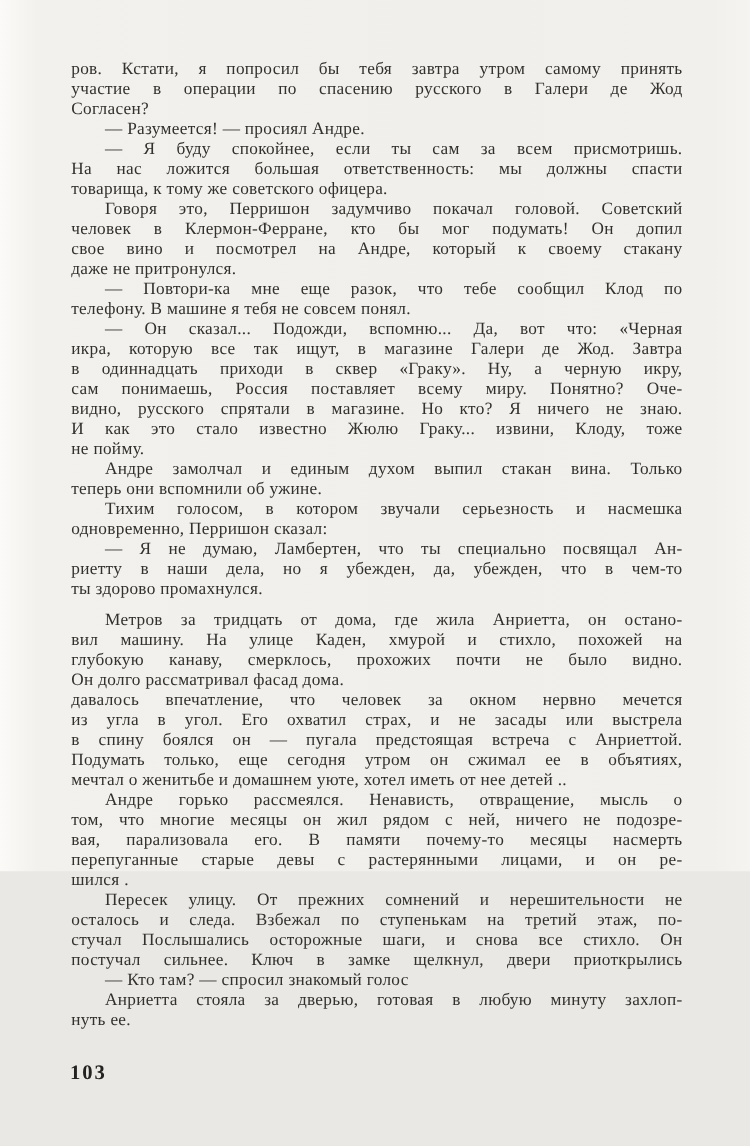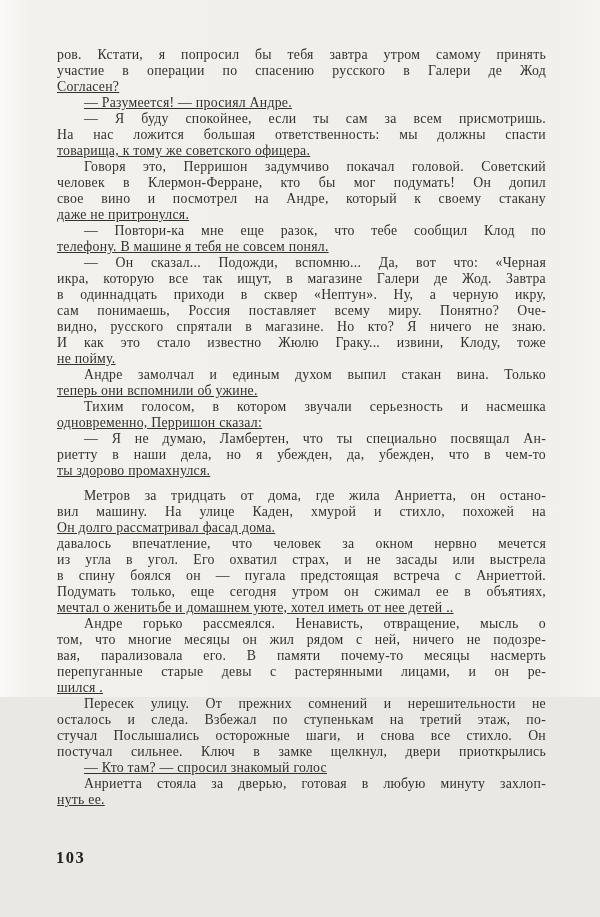--- a/index.html
+++ b/index.html
@@ -36,21 +36,20 @@
     margin: 0;
   }
   .line {
     text-align: justify;
     text-align-last: justify;
     height: 16px;
     overflow: visible;
   }
   .line.last {
     text-align-last: left;
-    text-decoration: underline;
   }
   .line.indent {
     text-indent: 27px;
   }
   .page-number {
     position: absolute;
     left: 56px;
     top: 848px;
     font-size: 16.5px;
     font-weight: bold;
@@ -83,21 +82,21 @@
           <div class="line">свое вино и посмотрел на Андре, который к своему стакану</div>
           <div class="line last">даже не притронулся.</div>
         </div>
         <div class="paragraph">
           <div class="line indent">— Повтори-ка мне еще разок, что тебе сообщил Клод по</div>
           <div class="line last">телефону. В машине я тебя не совсем понял.</div>
         </div>
         <div class="paragraph">
           <div class="line indent">— Он сказал... Подожди, вспомню... Да, вот что: «Черная</div>
           <div class="line">икра, которую все так ищут, в магазине Галери де Жод. Завтра</div>
-          <div class="line">в одиннадцать приходи в сквер «Нептун». Ну, а черную икру,</div>
+          <div class="line">в одиннадцать приходи в сквер «Граку». Ну, а черную икру,</div>
           <div class="line">сам понимаешь, Россия поставляет всему миру. Понятно? Оче-</div>
           <div class="line">видно, русского спрятали в магазине. Но кто? Я ничего не знаю.</div>
           <div class="line">И как это стало известно Жюлю Граку... извини, Клоду, тоже</div>
           <div class="line last">не пойму.</div>
         </div>
         <div class="paragraph">
           <div class="line indent">Андре замолчал и единым духом выпил стакан вина. Только</div>
           <div class="line last">теперь они вспомнили об ужине.</div>
         </div>
         <div class="paragraph">
@@ -107,20 +106,21 @@
         <div class="paragraph">
           <div class="line indent">— Я не думаю, Ламбертен, что ты специально посвящал Ан-</div>
           <div class="line">риетту в наши дела, но я убежден, да, убежден, что в чем-то</div>
           <div class="line last">ты здорово промахнулся.</div>
         </div>
       </div>
       <div class="section">
         <div class="paragraph">
           <div class="line indent">Метров за тридцать от дома, где жила Анриетта, он остано-</div>
           <div class="line">вил машину. На улице Каден, хмурой и стихло, похожей на</div>
+          <div class="line">глубокую канаву, смерклось, прохожих почти не было видно.</div>
           <div class="line last">Он долго рассматривал фасад дома.</div>
         </div>
         <div class="paragraph">
           <div class="line">давалось впечатление, что человек за окном нервно мечется</div>
           <div class="line">из угла в угол. Его охватил страх, и не засады или выстрела</div>
           <div class="line">в спину боялся он — пугала предстоящая встреча с Анриеттой.</div>
           <div class="line">Подумать только, еще сегодня утром он сжимал ее в объятиях,</div>
           <div class="line last">мечтал о женитьбе и домашнем уюте, хотел иметь от нее детей ..</div>
         </div>
         <div class="paragraph">

